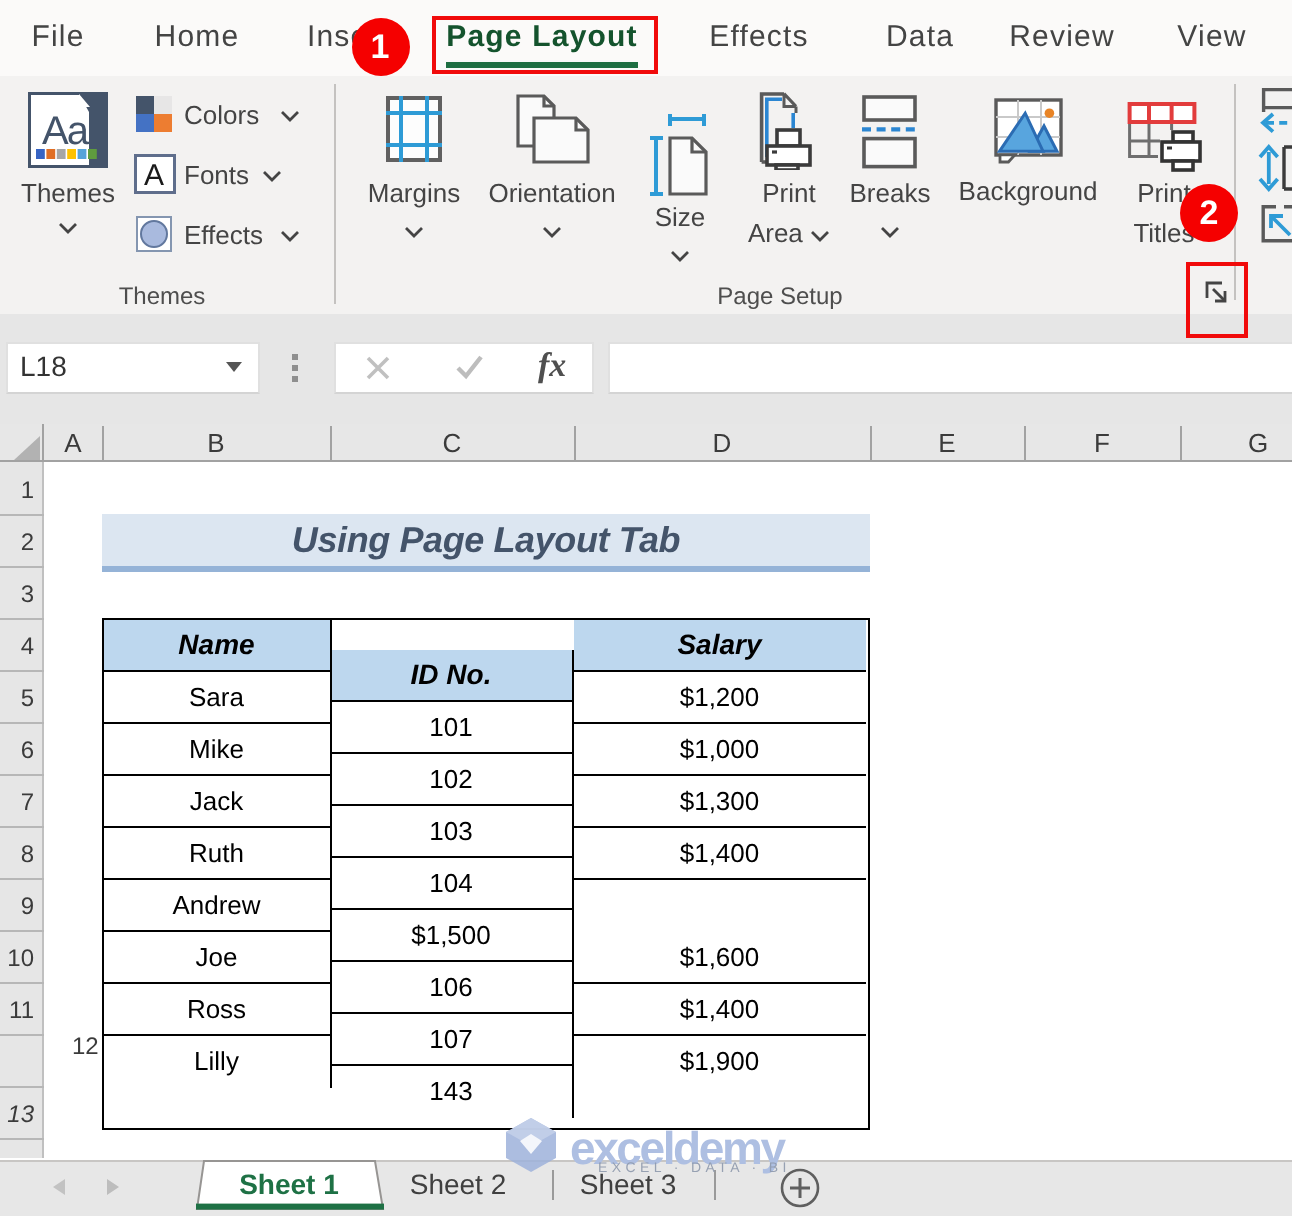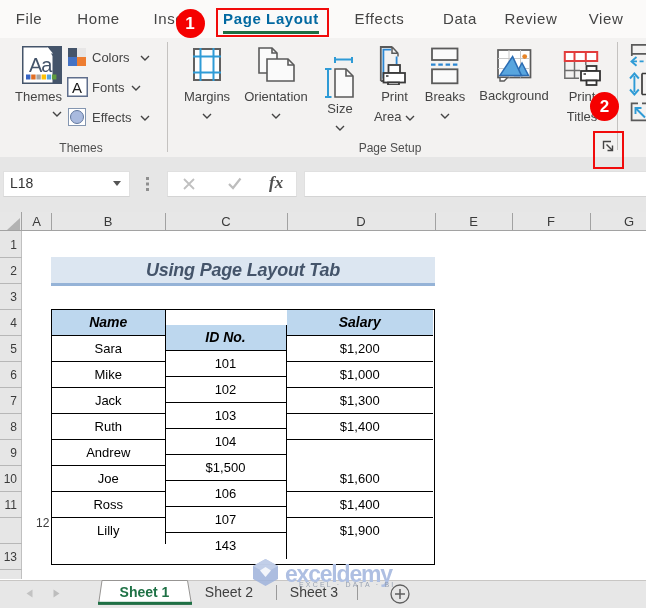--- a/index.html
+++ b/index.html
@@ -59,36 +59,36 @@
 
 #wm { position:absolute; z-index:6; }
 </style>
 </head>
 <body>
 
 <div id="tabbar">
   <div class="tab" style="left:13px;width:32px;">File</div>
   <div class="tab" style="left:70px;width:57px;">Home</div>
   <div class="tab" style="left:150px;width:48px;">Insert</div>
-  <div class="tab" style="left:222px;width:98px;font-weight:bold;color:#0369a1;">Page Layout</div>
+  <div class="tab" style="left:222px;width:98px;font-weight:bold;color:#14532d;">Page Layout</div>
   <div class="tab" style="left:342px;width:75px;">Effects</div>
   <div class="tab" style="left:440px;width:40px;">Data</div>
   <div class="tab" style="left:503px;width:56px;">Review</div>
   <div class="tab" style="left:586px;width:40px;">View</div>
   <div style="position:absolute;left:223px;top:31px;width:96px;height:3px;background:#1e6e42;"></div>
 </div>
 
 <div id="ribbon"></div>
 <div id="ribbonshadow"></div>
 <div class="vsep" style="left:167px;top:42px;height:110px;"></div>
 <div class="vsep" style="left:617px;top:42px;height:108px;"></div>
 <div class="grplabel" style="left:51px;top:141px;width:60px;">Themes</div>
 <div class="grplabel" style="left:350px;top:141px;width:80px;">Page Setup</div>
 
-<div class="rbtn" style="left:6px;top:44px;width:56px;align-items:flex-end;">
+<div class="rbtn" style="left:6px;top:44px;width:56px;">
   <svg width="40" height="38" viewBox="0 0 40 38" style="margin-top:2px;">
     <rect x="0.75" y="0.75" width="38.5" height="36.5" fill="#fff" stroke="#44546a" stroke-width="1.5"></rect>
     <path d="M25.5 1 H39 V37 H30.5 V10 Z" fill="#44546a"></path>
     <path d="M25.5 1 V7.5 H31 Z" fill="#fff"></path>
     <text x="7" y="26" font-size="20" fill="#44546a" letter-spacing="-1">Aa</text>
     <rect x="4" y="28.5" width="4.4" height="5" fill="#3764c4"></rect>
     <rect x="9.2" y="28.5" width="4.4" height="5" fill="#e06e24"></rect>
     <rect x="14.4" y="28.5" width="4.4" height="5" fill="#a6a6a6"></rect>
     <rect x="19.6" y="28.5" width="4.4" height="5" fill="#fdc103"></rect>
     <rect x="24.8" y="28.5" width="4.4" height="5" fill="#56a3da"></rect>
@@ -334,21 +334,21 @@
 <div class="rowN" style="top:290px;">3</div>
 <div class="rowN" style="top:316px;">4</div>
 <div class="rowN" style="top:342px;">5</div>
 <div class="rowN" style="top:368px;">6</div>
 <div class="rowN" style="top:394px;">7</div>
 <div class="rowN" style="top:420px;">8</div>
 <div class="rowN" style="top:446px;">9</div>
 <div class="rowN" style="top:472px;">10</div>
 <div class="rowN" style="top:498px;">11</div>
 <div class="rowN" style="top:516px;padding-left:36px;">12</div>
-<div class="rowN" style="top:550px;">13</div>
+<div class="rowN" style="top:550px;font-style:italic;">13</div>
 <div class="rowT" style="top:257px;"></div>
 <div class="rowT" style="top:283px;"></div>
 <div class="rowT" style="top:309px;"></div>
 <div class="rowT" style="top:335px;"></div>
 <div class="rowT" style="top:361px;"></div>
 <div class="rowT" style="top:387px;"></div>
 <div class="rowT" style="top:413px;"></div>
 <div class="rowT" style="top:439px;"></div>
 <div class="rowT" style="top:465px;"></div>
 <div class="rowT" style="top:491px;"></div>

